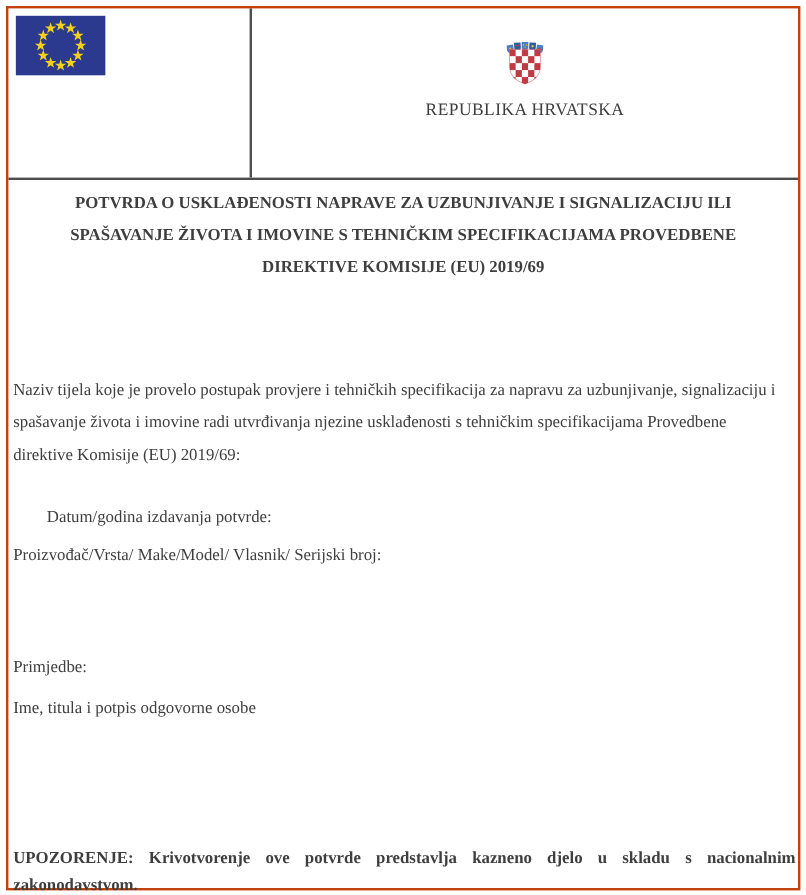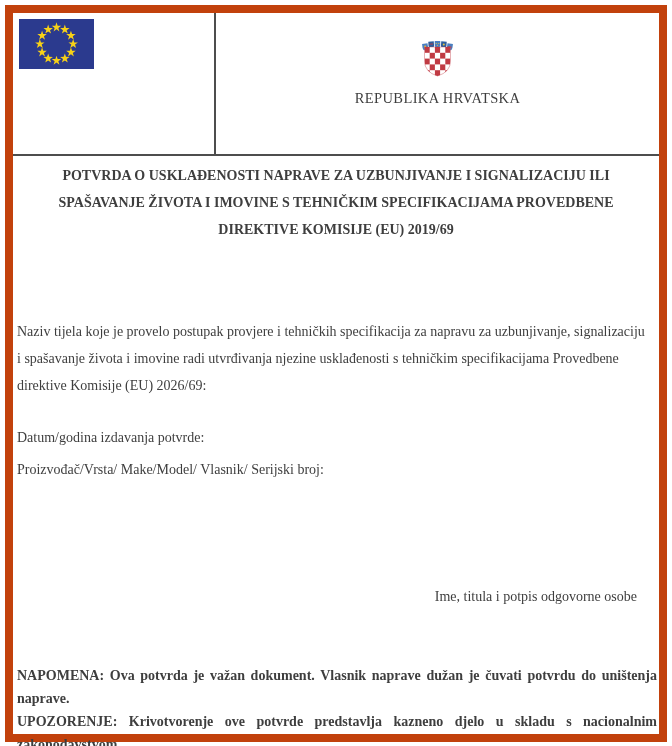--- a/index.html
+++ b/index.html
@@ -7,21 +7,21 @@
     width: 672px; height: 746px;
     background: #ffffff;
     font-family: "Liberation Serif", serif;
     color: #3e3e3e;
     position: relative;
     overflow: hidden;
   }
   .frame {
     position: absolute; left: 5px; top: 5px;
     width: 662px; height: 737px;
-    border: 8px solid #c2410c;
+    border: 2px solid #c2410c;
     box-sizing: border-box;
   }
   .header-row {
     display: flex;
     height: 143px;
     border-bottom: 2px solid #4d4d4d;
     box-sizing: border-box;
   }
   .cell-left {
     width: 203px;
@@ -47,24 +47,24 @@
   .title {
     position: absolute; top: 6px; left: 24px; right: 24px;
     text-align: center;
     font-weight: bold;
     font-size: 14px;
     line-height: 27px;
   }
   .field { position: absolute; left: 4px; right: 8px; line-height: 18px; }
   .f-broj       { top: 77px; }
   .f-naziv      { top: 162px; line-height: 27px; }
-  .f-datum      { top: 273px; }
+  .f-datum      { top: 273px; margin-left: 28px; }
   .f-proizvodac { top: 305px; }
   .f-primjedbe  { top: 398px; }
-  .f-potpis     { top: 432px; right: 22px; text-align: right; }
+  .f-potpis     { top: 432px; right: 22px; text-align: left; }
   .note {
     position: absolute; left: 4px; right: 2px;
     font-weight: bold;
     text-align: justify;
     line-height: 23px;
   }
   .n-napomena   { top: 508px; }
   .n-upozorenje { top: 554px; }
 </style>
 </head>
@@ -155,27 +155,27 @@
       </span>
       <div class="gov-line">REPUBLIKA HRVATSKA</div>
     </div>
 
   </div>
 
   <div class="body">
     <div class="title">POTVRDA O USKLAĐENOSTI NAPRAVE ZA UZBUNJIVANJE I SIGNALIZACIJU ILI SPAŠAVANJE ŽIVOTA I IMOVINE S TEHNIČKIM SPECIFIKACIJAMA PROVEDBENE DIREKTIVE KOMISIJE (EU) 2019/69</div>
 
 
-    <div class="field f-naziv">Naziv tijela koje je provelo postupak provjere i tehničkih specifikacija za napravu za uzbunjivanje, signalizaciju i spašavanje života i imovine radi utvrđivanja njezine usklađenosti s tehničkim specifikacijama Provedbene direktive Komisije (EU) 2026/69:</div>
+    <div class="field f-naziv">Naziv tijela koje je provelo postupak provjere i tehničkih specifikacija za napravu za uzbunjivanje, signalizaciju i spašavanje života i imovine radi utvrđivanja njezine usklađenosti s tehničkim specifikacijama Provedbene direktive Komisije (EU) 2019/69:</div>
 
     <div class="field f-datum">Datum/godina izdavanja potvrde:</div>
 
     <div class="field f-proizvodac">Proizvođač/Vrsta/ Make/Model/ Vlasnik/ Serijski broj:</div>
 
+    <div class="field f-primjedbe">Primjedbe:</div>
 
     <div class="field f-potpis">Ime, titula i potpis odgovorne osobe</div>
 
-    <div class="note n-napomena">NAPOMENA: Ova potvrda je važan dokument. Vlasnik naprave dužan je čuvati potvrdu do uništenja naprave.</div>
 
     <div class="note n-upozorenje">UPOZORENJE: Krivotvorenje ove potvrde predstavlja kazneno djelo u skladu s nacionalnim zakonodavstvom.</div>
   </div>
 
 </div>
 
 </body></html>

